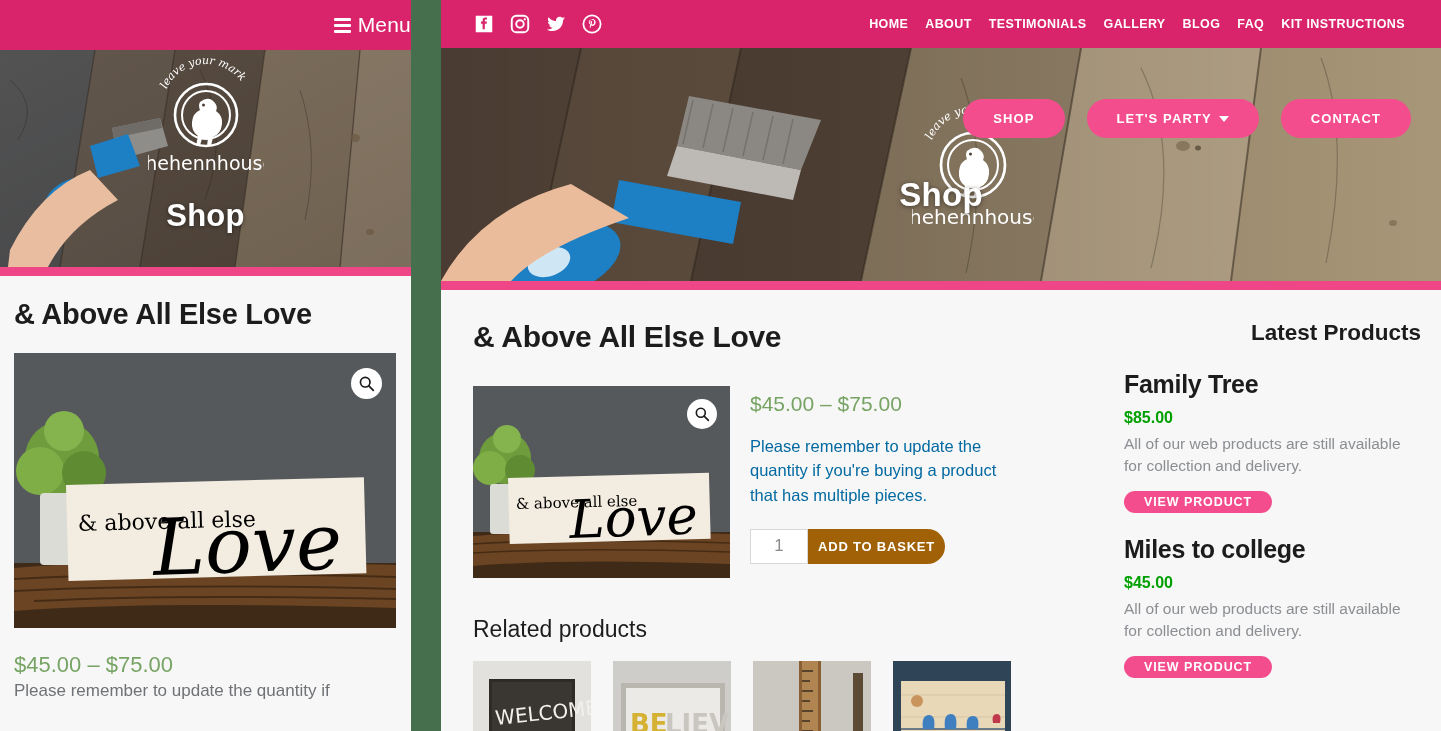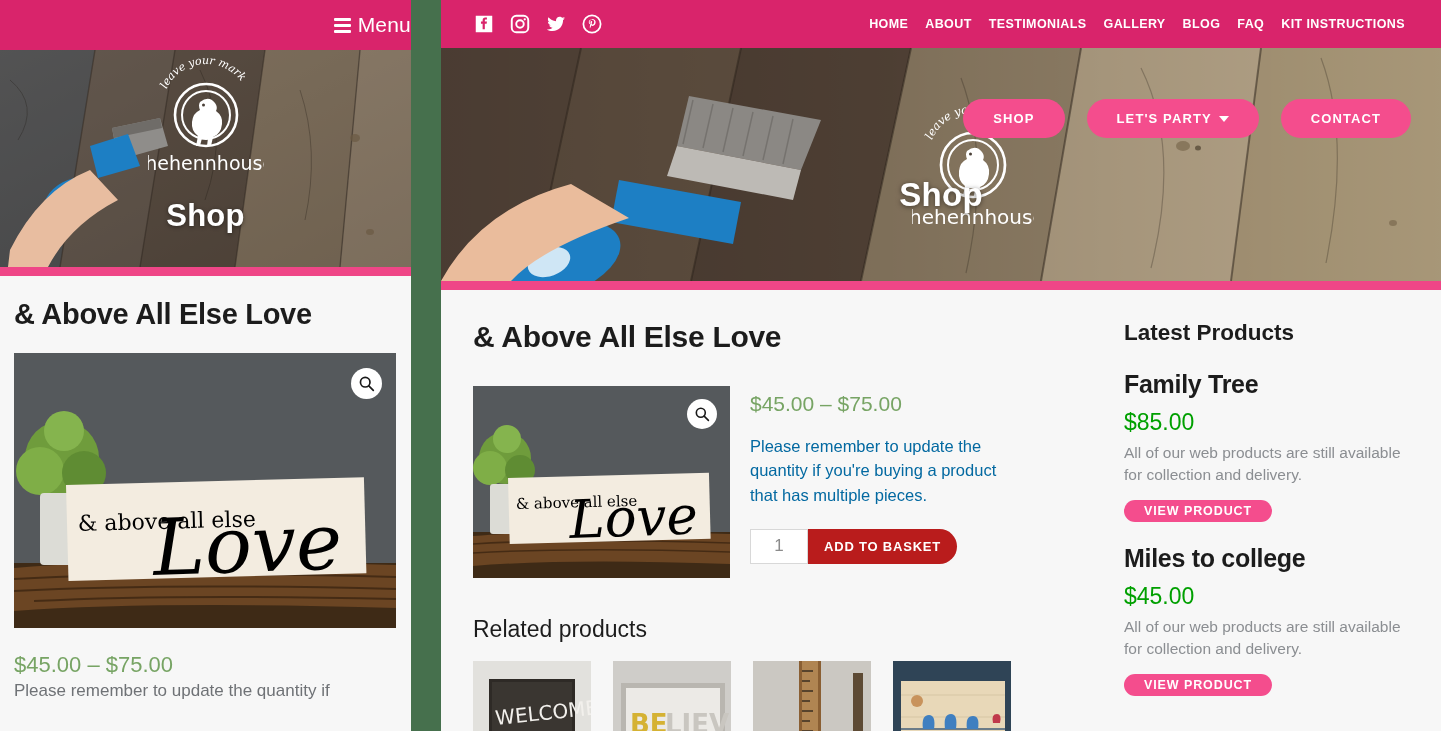--- a/index.html
+++ b/index.html
@@ -122,36 +122,36 @@
   .d-price { font-size: 21px; color: #77a464; margin-bottom: 18px; }
   .d-desc { font-size: 16.5px; color: #0369a1; line-height: 1.47; margin-bottom: 22px; max-width: 265px; }
 
   .cart-row { display: flex; align-items: stretch; }
   .qty-input {
     width: 58px; height: 35px; border: 1px solid #d8d8d8; background: #fff;
     text-align: center; font-size: 17px; color: #8b8b8b;
     font-family: "Liberation Sans", sans-serif; outline: none;
   }
   .add-basket {
-    background: #b91c1c; color: #fff; border: none;
-    border-radius: 0 40px 40px 0; padding: 0 16px; height: 35px;
+    background: #a16207; color: #fff; border: none;
+    border-radius: 0 40px 40px 0; padding: 0 10px; height: 35px;
     font-size: 13px; font-weight: bold; letter-spacing: .8px; cursor: pointer;
     font-family: "Liberation Sans", sans-serif;
   }
 
   .related-title { font-size: 23px; font-weight: normal; color: #1c1c1c; margin: 38px 0 18px 0; }
   .related-grid { display: flex; gap: 22px; }
   .rel-thumb { width: 118px; height: 90px; overflow: hidden; position: relative; background: #ddd; cursor: pointer; }
 
   
   .d-side { flex: 1 1 auto; padding-left: 38px; padding-right: 20px; }
-  .side-title { font-size: 22.5px; font-weight: bold; color: #1c1c1c; margin-bottom: 24px; }
+  .side-title { font-size: 22.5px; font-weight: bold; color: #1c1c1c; margin-bottom: 24px; text-align: right; }
   .side-prod { margin-bottom: 22px; }
   .side-prod-name { font-size: 25px; font-weight: bold; color: #1c1c1c; margin-bottom: 10px; letter-spacing: -.3px; }
-  .side-prod-price { font-size: 23px; font-weight: normal; color: #00a000; margin-bottom: 6px; }
+  .side-prod-price { font-size: 16px; font-weight: bold; color: #00a000; margin-bottom: 6px; }
   .side-prod-desc { font-size: 15.5px; color: #8b8e92; line-height: 1.45; margin-bottom: 13px; }
   .view-btn {
     background: #f44d8d; color: #fff; border: none; border-radius: 30px;
     padding: 4px 20px; font-size: 12.5px; font-weight: bold; letter-spacing: .9px;
     cursor: pointer; font-family: "Liberation Sans", sans-serif;
   }
 
   
   .zoom-badge {
     position: absolute; background: #fff; border-radius: 50%;

